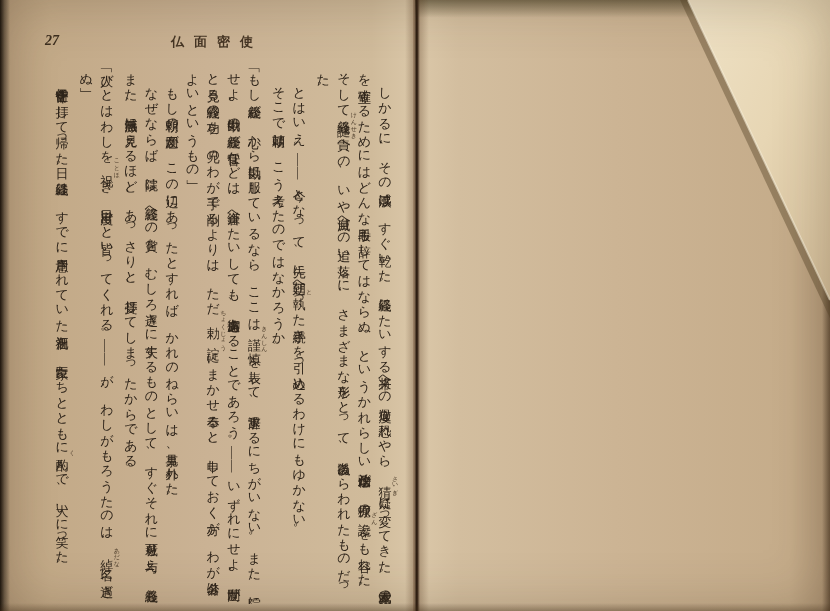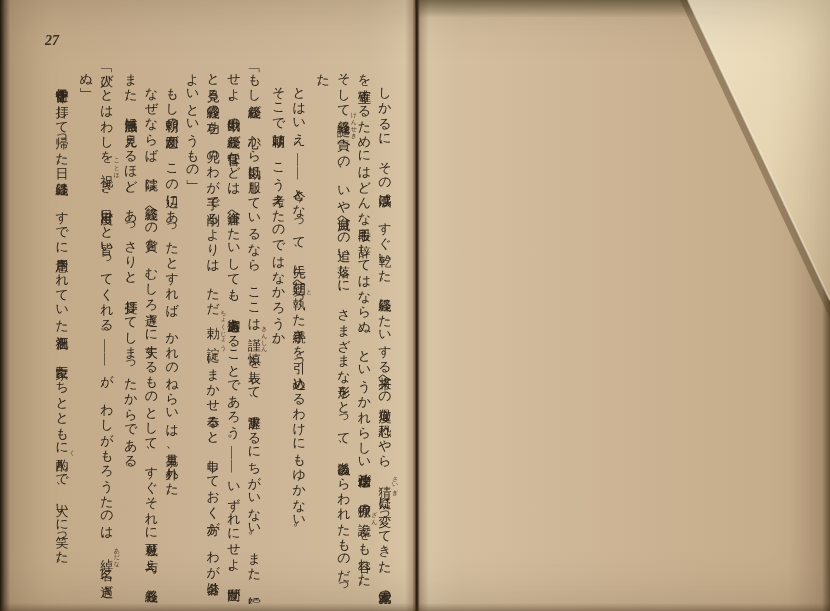--- a/index.html
+++ b/index.html
@@ -63,20 +63,21 @@
   ruby{ruby-position:over;}
   rt{font-size:6px;letter-spacing:0;color:#4a3a28;line-height:1;}
 </style>
 </head>
 <body>
 
 <div class="spread">
 
   <div class="page page-left">
     <div class="page-number num-left">27</div>
+    <div class="running-title title-left">仏面密使</div>
     <div class="page-body body-left">
       <p class="para indent">しかるに、その感涙は、すぐ乾いた。義経にたいする将来への過度な恐れやら、<ruby>猜疑<rt>さいぎ</rt></ruby>に変ってきた。武家本元の次代を確立するためにはどんな手段も辞してはならぬ、というかれらしい政治信念が、梶原の<ruby>讒<rt>ざん</rt></ruby>をも容れた。そして義経<ruby>譴責<rt>けんせき</rt></ruby>への、いや自滅への追い落しに、さまざまな形をとって、以後あらわれたものだった。</p>
       <p class="para indent">とはいえ。——今となって、先に朝廷へ<ruby>執<rt>と</rt></ruby>った手続きを引っ込めるわけにもゆかない。</p>
       <p class="para indent">そこで頼朝は、こう考えたのではなかろうか。</p>
       <p class="para">「もし義経が、心から勘気に服しているなら、ここは<ruby>謹慎<rt>きんしん</rt></ruby>を表して、辞退するにちがいない。また、院にせよ、勘気中の義経が任官などは、鎌倉へたいしても、御遠慮あることであろう。——いずれにせよ、世間が殊勲者と見る義経の功を、兄のわが手で削るよりは、ただ<ruby>勅諚<rt>ちょくじょう</rt></ruby>にまかせ奉ると、申しておく方が、わが名分は、よいというもの」</p>
       <p class="para indent">もし頼朝の意図が、この辺にあったとすれば、かれのねらいは、見事、外れた。</p>
       <p class="para indent">なぜならば、院は、義経への賞を、むしろ遅きに失するものとして、すぐそれに裁可を与え、義経もまた、無感激に見えるほど、あっさりと、拝受してしまったからである。</p>
       <p class="para">「人びとはわしを<ruby>祝<rt>ことほ</rt></ruby>ぎ、目出度いと皆いってくれる。——が、わしがもろうたのは、<ruby>綽名<rt>あだな</rt></ruby>に過ぎぬ」</p>
       <p class="para indent">伊予守任命を拝して帰った日。義経は、すでに用意されていた祝酒を、家臣たちとともに<ruby>酌<rt>く</rt></ruby>んで、大いに笑った。</p>
     </div>

